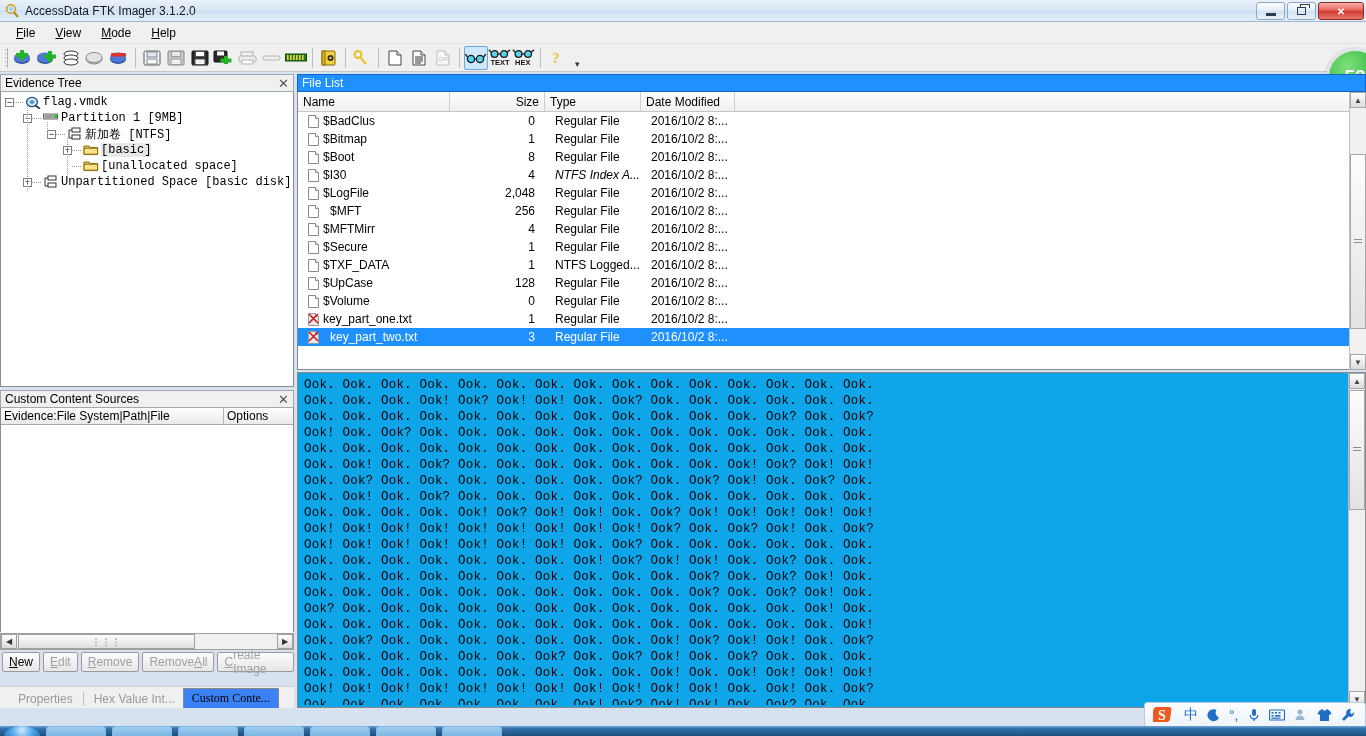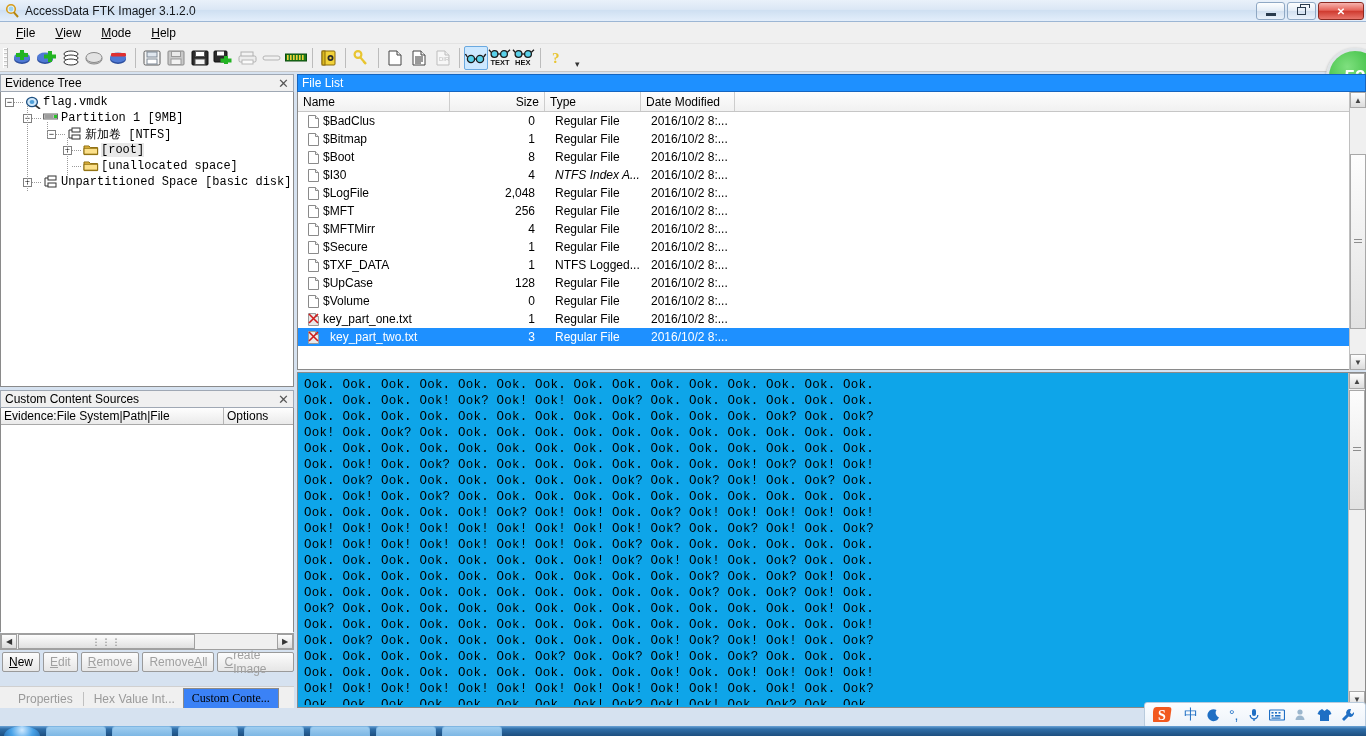--- a/index.html
+++ b/index.html
@@ -525,21 +525,21 @@
 
         <div class="tnode" style="padding-left:62px;">
           <span class="expander">+</span>
           <span class="dots-h"></span>
           <span class="ticon">
             <svg width="16" height="13" viewBox="0 0 16 13">
               <path d="M1 3 h5 l1.4 1.6 h7.2 v7 h-13.6 z" fill="#f3c44b" stroke="#8a6b0a"></path>
               <path d="M1 5.2 h13.6 v6 h-13.6 z" fill="#fbe08a" stroke="#8a6b0a"></path>
             </svg>
           </span>
-          <span class="tlabel sel">[root]</span>
+          <span class="tlabel sel">[basic]</span>
         </div>
 
         <div class="tnode" style="padding-left:62px;">
           <span class="expander none"></span>
           <span class="dots-h"></span>
           <span class="ticon">
             <svg width="16" height="13" viewBox="0 0 16 13">
               <path d="M1 3 h5 l1.4 1.6 h7.2 v7 h-13.6 z" fill="#f3c44b" stroke="#8a6b0a"></path>
               <path d="M1 5.2 h13.6 v6 h-13.6 z" fill="#fbe08a" stroke="#8a6b0a"></path>
             </svg>
@@ -679,21 +679,21 @@
                   <path d="M7.5 0.5 v3 h3" fill="#f0f0f0" stroke="#8a8a8a"></path>
                 </svg>
               </span>
               <span>$LogFile</span>
             </div>
             <div class="cell num" style="width: 95px;">2,048</div>
             <div class="cell" style="width: 96px;">Regular File</div>
             <div class="cell" style="width: 94px;">2016/10/2 8:...</div>
           </div>
           <div class="fl-row">
-            <div class="cell" style="width: 152px;">
+            <div class="cell" style="width: 152px; gap: 7px;">
               <span class="file-icon">
                 <svg width="11" height="13" viewBox="0 0 11 13">
                   <path d="M0.5 0.5 h7 l3 3 v9 h-10 z" fill="#ffffff" stroke="#8a8a8a"></path>
                   <path d="M7.5 0.5 v3 h3" fill="#f0f0f0" stroke="#8a8a8a"></path>
                 </svg>
               </span>
               <span>$MFT</span>
             </div>
             <div class="cell num" style="width: 95px;">256</div>
             <div class="cell" style="width: 96px;">Regular File</div>

